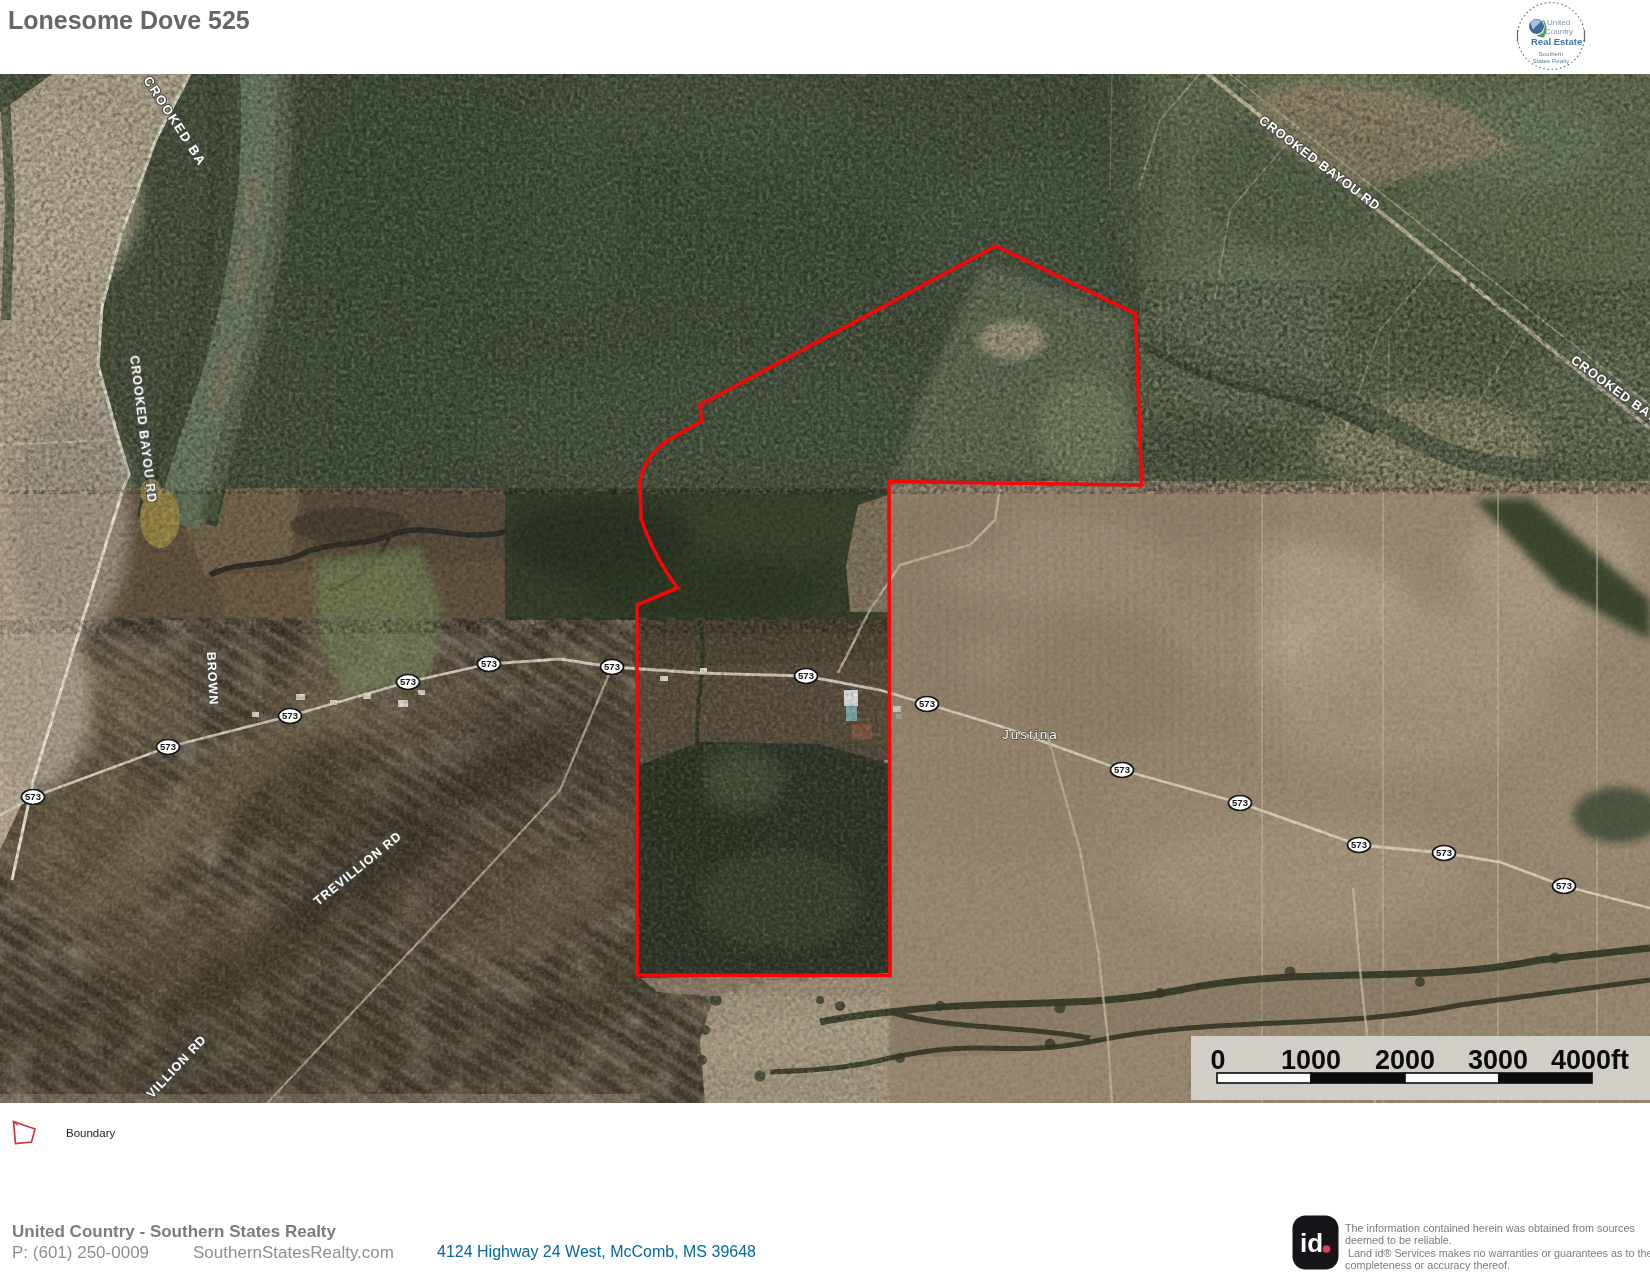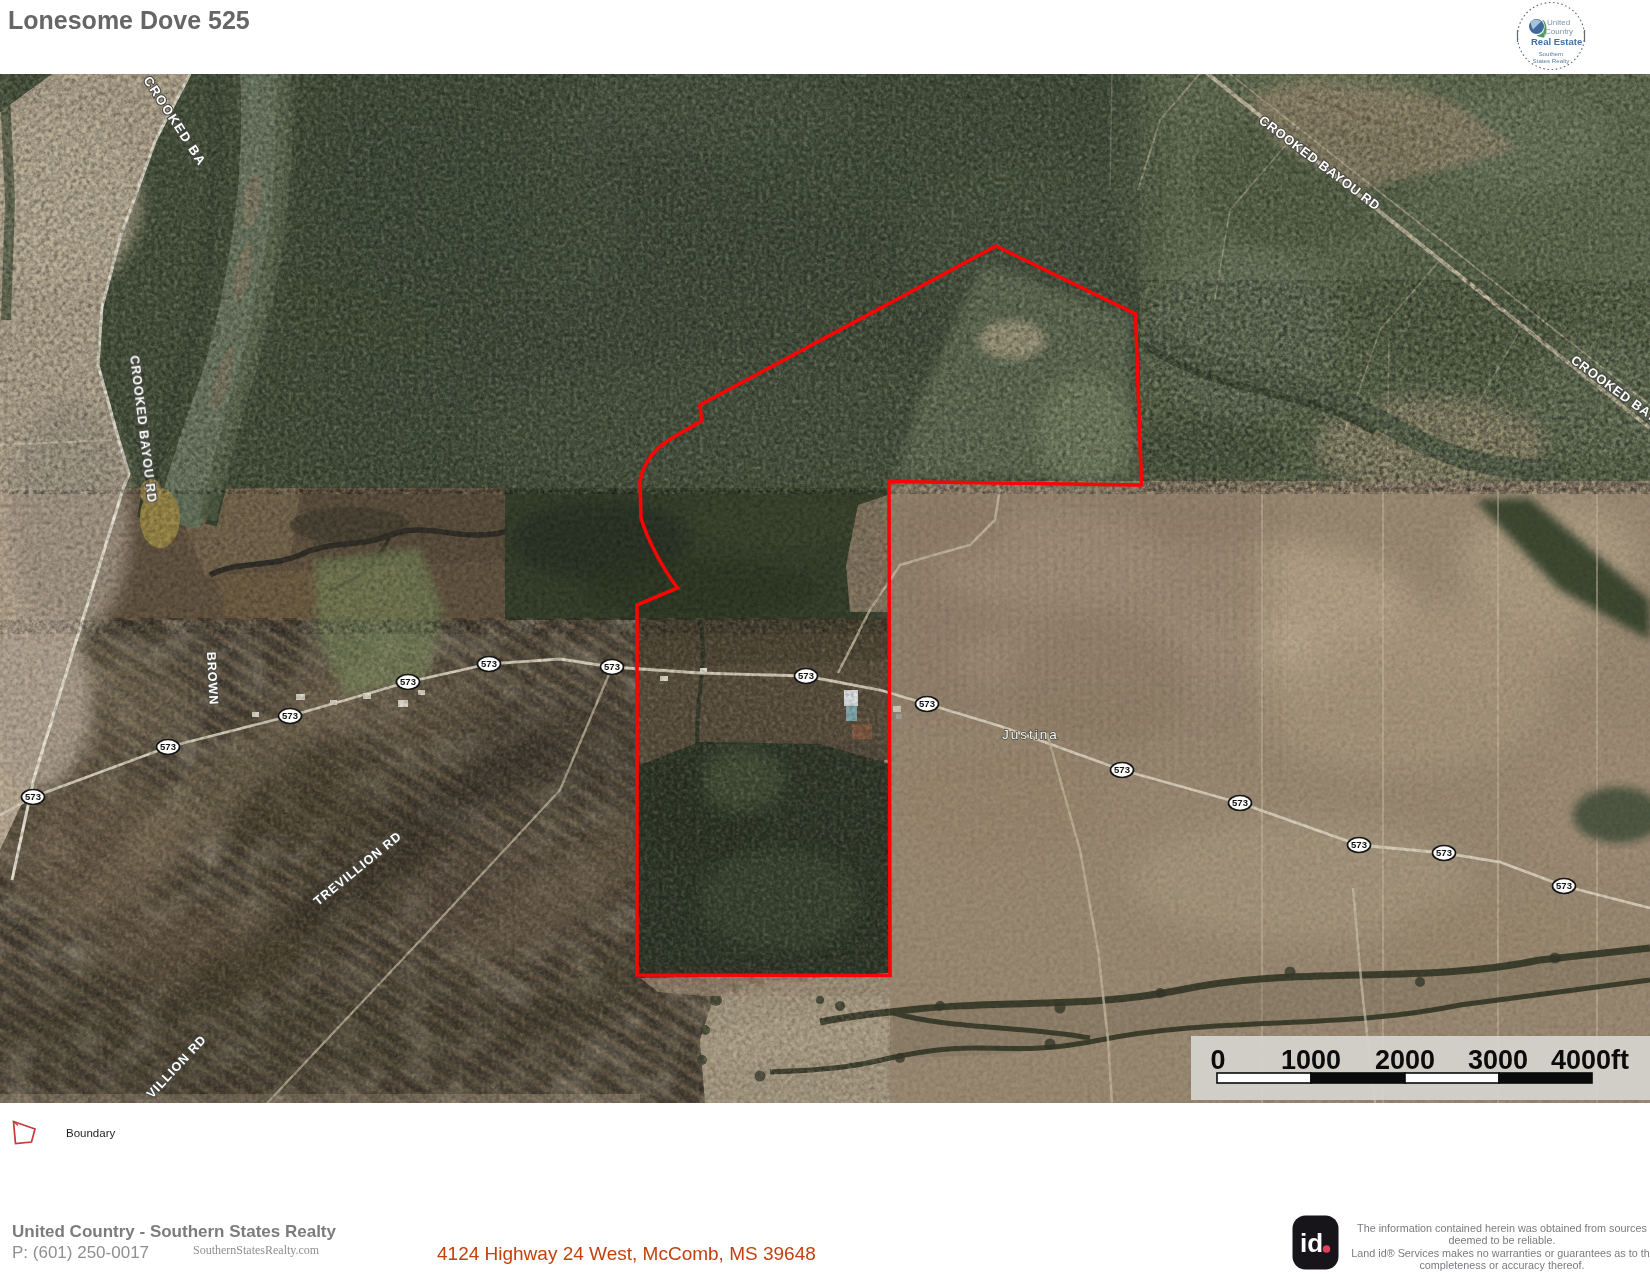--- a/index.html
+++ b/index.html
@@ -1,18 +1,18 @@
 <!DOCTYPE html>
 <html><head>
 <meta charset="utf-8">
 <style>
   html,body{margin:0;padding:0;background:#ffffff;width:1650px;height:1275px;overflow:hidden;
     font-family:"Liberation Sans",sans-serif;}
   .abs{position:absolute;}
-  #page{position:relative;width:1650px;height:1275px;background:#fff;text-align:center;}
+  #page{position:relative;width:1650px;height:1275px;background:#fff;}
 </style>
 </head>
 <body>
 <div id="page">
 
   <div class="abs" style="left:8px;top:6px;font-size:25px;font-weight:bold;color:#666667;letter-spacing:0px;">Lonesome Dove 525</div>
 
   <div class="abs" style="left:8px;top:38px;font-size:23px;color:#8b8b8b;margin-top:41px;">Louisiana,&nbsp;&nbsp;AC +/-</div>
 
   <svg class="abs" style="left:0;top:0;" width="1650" height="1275" viewBox="0 0 1650 1275">
@@ -444,25 +444,25 @@
 
   <svg class="abs" style="left:12px;top:1119px;" width="28" height="28" viewBox="0 0 28 28">
     <polygon points="1.5,2.5 23,10 19.5,23 3.5,24.5" fill="none" stroke="#c5383c" stroke-width="1.7"></polygon>
     <path d="M1.5,2.5 L6,6.5" stroke="#c5383c" stroke-width="1.2"></path>
   </svg>
 
   <div class="abs" style="left:50px;top:1127px;font-size:11.5px;color:#1f1f1f;margin-left:16px;">Boundary</div>
 
   <div class="abs" style="left:12px;top:1222px;font-size:17px;font-weight:bold;color:#7c7c7c;">United Country - Southern States Realty</div>
 
-  <div class="abs" style="left:12px;top:1243px;font-size:17px;color:#8f8f8f;">P: (601) 250-0017</div>
-
-  <div class="abs" style="left:193px;top:1243px;font-size:12px;color:#8f8f8f;font-family:Liberation Serif, serif;">SouthernStatesRealty.com</div>
-
-  <div class="abs" style="left:437px;top:1243px;font-size:19px;color:#c2410c;">4124 Highway 24 West, McComb, MS 39648</div>
+  <div class="abs" style="left:12px;top:1243px;font-size:17px;color:#8f8f8f;">P: (601) 250-0009</div>
+
+  <div class="abs" style="left:193px;top:1243px;font-size:17px;color:#8f8f8f;">SouthernStatesRealty.com</div>
+
+  <div class="abs" style="left:437px;top:1243px;font-size:16px;color:#0369a1;">4124 Highway 24 West, McComb, MS 39648</div>
 
   <svg class="abs" style="left:1292px;top:1215px;" width="47" height="55" viewBox="0 0 47 55">
     <rect x="0.5" y="0.5" width="46" height="54" rx="13" fill="#17141a"></rect>
     <text x="8" y="37" font-size="26" font-weight="bold" fill="#ffffff" font-family="Liberation Sans,sans-serif">id</text>
     <circle cx="34.5" cy="34" r="3.8" fill="#e0405a"></circle>
   </svg>
 
   <div class="abs" style="left:1345px;top:1222px;font-size:10.8px;color:#7b7a80;line-height:12.4px;width:314px;">The information contained herein was obtained from sources deemed to be reliable.<br>&nbsp;Land id® Services makes no warranties or guarantees as to the completeness or accuracy thereof.</div>
 </div>
 

